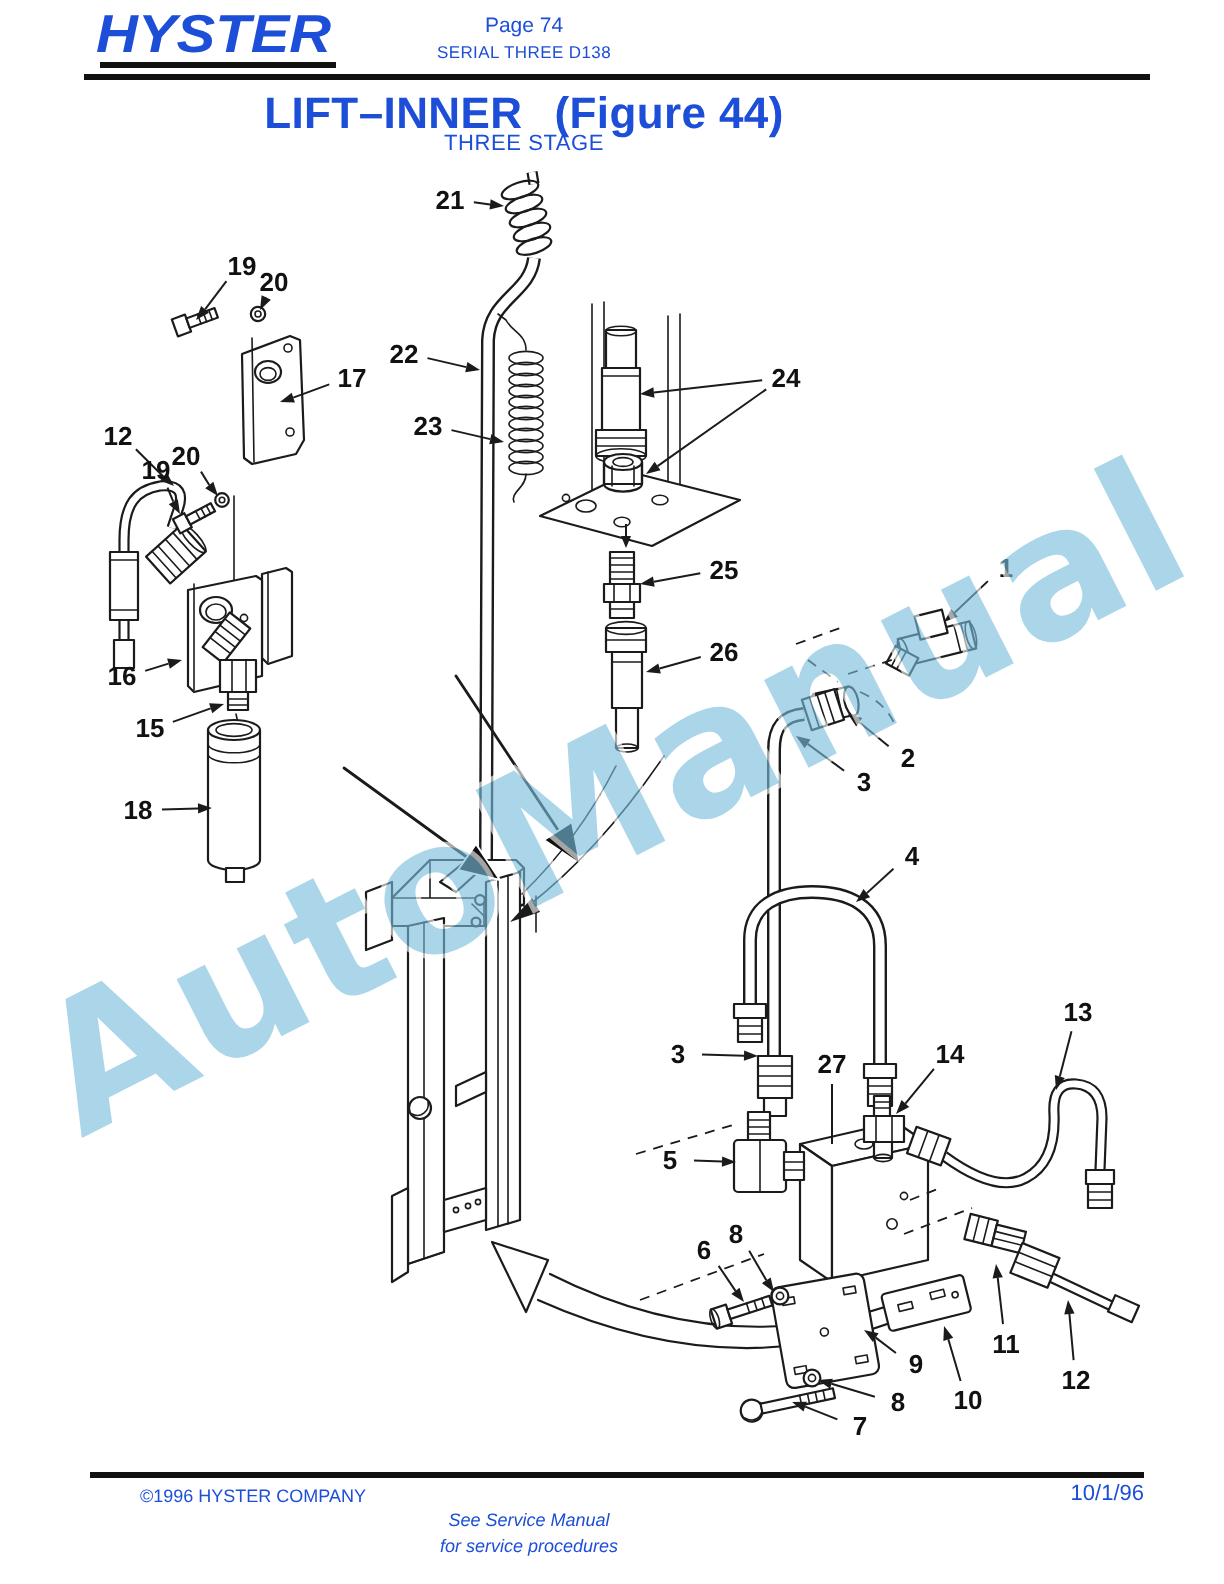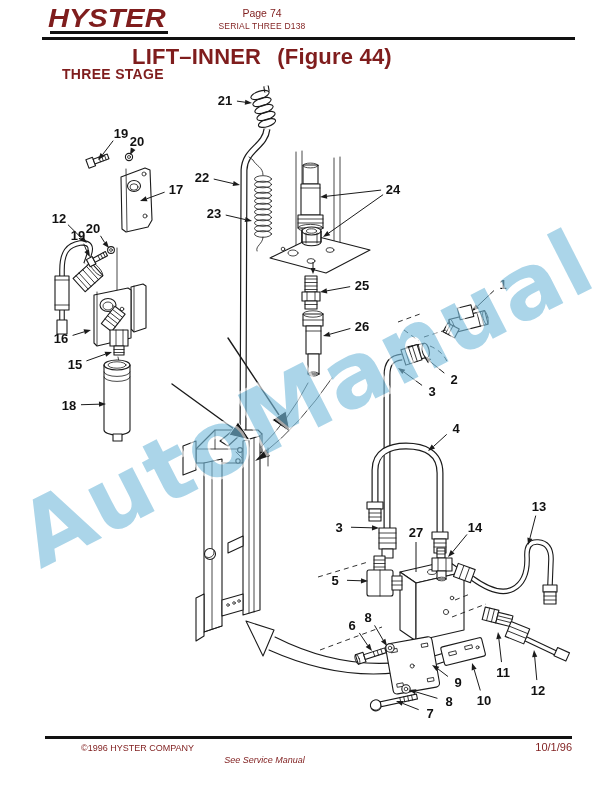--- a/index.html
+++ b/index.html
@@ -1,33 +1,33 @@
 <!DOCTYPE html>
 <html><head>
 <meta charset="utf-8">
 <style>
   html,body{margin:0;padding:0;background:#e8e8e8;}
   .page{position:relative;width:612px;height:792px;background:#ffffff;margin:0 auto;
-        font-family:"Liberation Sans",sans-serif;color:#7f1d1d;overflow:hidden;}
+        font-family:"Liberation Sans",sans-serif;color:#1d4ed8;overflow:hidden;}
   
   .logo{position:absolute;left:48px;top:3px;font-size:29px;font-weight:bold;font-style:italic;
         letter-spacing:0px;transform:scaleY(.92);transform-origin:left top;white-space:nowrap;}
   .logo-underline{position:absolute;left:50px;top:31px;width:118px;height:3px;background:#111;}
   .hdr-center{position:absolute;left:112px;top:7px;width:300px;text-align:center;}
   .page-label{font-size:10.5px;}
   .serial-label{font-size:8.5px;margin-top:2px;letter-spacing:.2px;}
   .rule-top{position:absolute;left:42px;top:37px;width:533px;height:3px;background:#111;}
   .title-line{position:absolute;left:62px;top:44px;width:400px;text-align:center;
               font-weight:bold;font-size:22px;letter-spacing:.2px;}
   .title-line .fig{margin-left:16px;}
-  .subtitle{position:absolute;left:62px;top:66px;width:400px;text-align:left;
-            font-weight:bold;font-size:14px;letter-spacing:.3px;}
+  .subtitle{position:absolute;left:62px;top:66px;width:400px;text-align:center;
+            font-weight:normal;font-size:11px;letter-spacing:.3px;}
   
   .rule-bottom{position:absolute;left:45px;top:736px;width:527px;height:2.6px;background:#111;}
-  .foot-left{position:absolute;left:53px;top:743px;font-size:9px;padding-left:28px;}
+  .foot-left{position:absolute;left:42px;top:743px;font-size:9px;padding-left:28px;}
   .foot-center{position:absolute;left:162px;top:742px;width:205px;text-align:center;
                font-size:9px;font-style:italic;line-height:1.45;margin-top:12px;}
   .foot-right{position:absolute;right:40px;top:741px;font-size:11px;text-align:center;}
   
   svg.diagram{position:absolute;left:0;top:0;width:612px;height:792px;}
   .ln{fill:none;stroke:#1b1b1b;stroke-width:1.1;stroke-linecap:round;stroke-linejoin:round;}
   .thin{stroke-width:.8;}
   .fw{fill:#fff;stroke:#1b1b1b;stroke-width:1.1;stroke-linejoin:round;}
   .dash{fill:none;stroke:#1b1b1b;stroke-width:.9;stroke-dasharray:5 4;}
   .tubeO{fill:none;stroke:#1b1b1b;stroke-width:7;}
@@ -486,15 +486,16 @@
         <text x="430" y="713" text-anchor="middle" dominant-baseline="central" class="co-label">7</text>
       </g>
 
     <text class="wm" x="306" y="430" text-anchor="middle" transform="rotate(-27 306 398)" fill="#78bcdc">AutoManual</text>
   </svg>
 
   <div class="rule-bottom"></div>
   <div class="foot-left">©1996 HYSTER COMPANY</div>
   <div class="foot-center">
     <div>See Service Manual</div>
+    <div>for service procedures</div>
   </div>
   <div class="foot-right">10/1/96</div>
 </div>
 
 </body></html>

